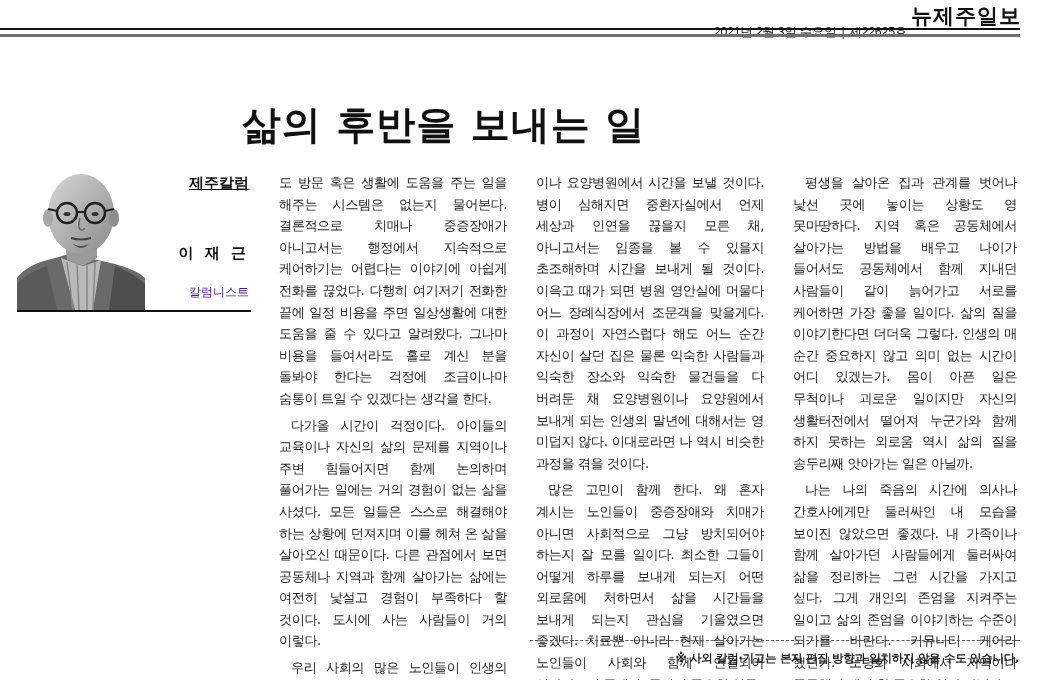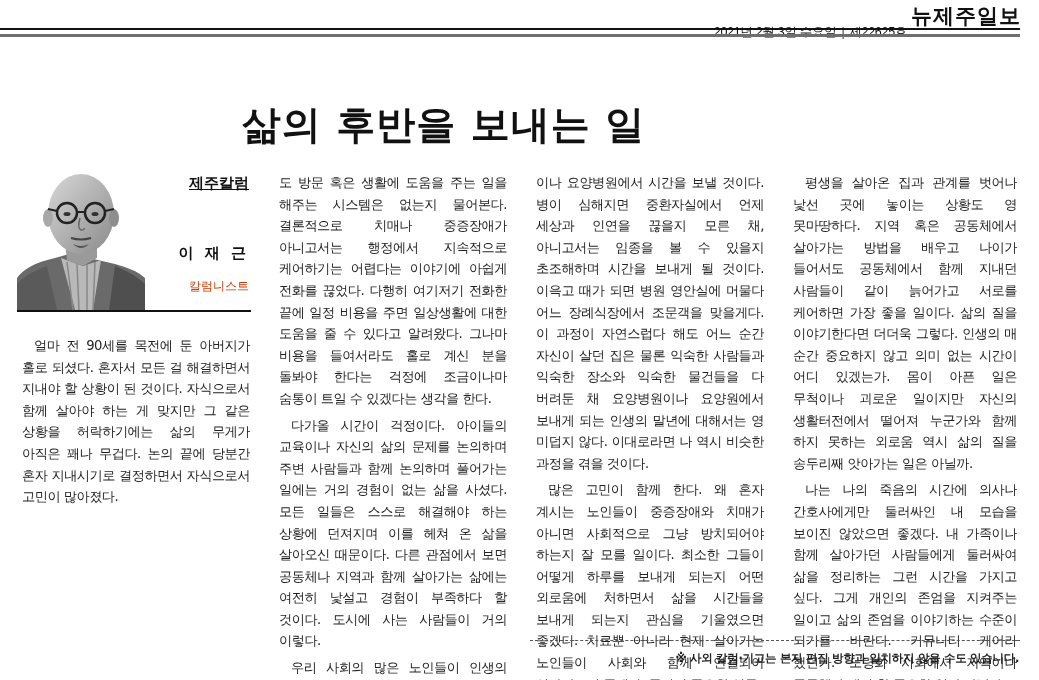--- a/index.html
+++ b/index.html
@@ -40,21 +40,21 @@
   }
   .byline-box .column-name {
     position: absolute; right: 2px; top: 8px; font-size: 15px; font-weight: bold; color: #111; text-decoration: underline;
   }
   .byline-box .author {
     position: absolute; right: 2px; top: 58px; font-size: 15px; font-weight: bold; color: #111;
     letter-spacing: 3px;
     margin-top: 20px;
   }
   .byline-box .author-title {
-    position: absolute; right: 2px; top: 112px; font-size: 12px; color: #c2410c;
+    position: absolute; right: 2px; top: 118px; font-size: 12px; color: #4c1d95;
   }
 
   .col {
     position: absolute; width: 238px;
     font-family: "DejaVu Sans", "Liberation Sans", sans-serif;
     font-size: 13.2px; line-height: 21.6px; color: #222;
     letter-spacing: -0.5px; text-align: justify; word-break: keep-all;
   }
   .col p { margin: 5px; text-indent: 0; }
   .col p.indent { text-indent: 12px; }
@@ -130,26 +130,25 @@
 
       <path d="M56 78 Q64 86 72 78 Q64 82 56 78" fill="#555"></path>
     </svg>
   </div>
   <div class="column-name">제주칼럼</div>
   <div class="author">이 재 근</div>
   <div class="author-title">칼럼니스트</div>
 </div>
 
 <div class="col col-1">
-  <p class="indent">얼마 전 90세를 목전에 둔 아버지가 홀로 되셨다. 혼자서 모든 걸 해결하면서 지내야 할 상황이 된 것이다. 자식으로서 함께 살아야 하는 게 맞지만 그 같은 상황을 허락하기에는 삶의 무게가 아직은 꽤나 무겁다. 논의 끝에 당분간 혼자 지내시기로 결정하면서 자식으로서 고민이 많아졌다.</p>
 </div>
 
 <div class="col col-2">
   <p>도 방문 혹은 생활에 도움을 주는 일을 해주는 시스템은 없는지 물어본다. 결론적으로 치매나 중증장애가 아니고서는 행정에서 지속적으로 케어하기는 어렵다는 이야기에 아쉽게 전화를 끊었다. 다행히 여기저기 전화한 끝에 일정 비용을 주면 일상생활에 대한 도움을 줄 수 있다고 알려왔다. 그나마 비용을 들여서라도 홀로 계신 분을 돌봐야 한다는 걱정에 조금이나마 숨통이 트일 수 있겠다는 생각을 한다.</p>
-  <p class="indent">다가올 시간이 걱정이다. 아이들의 교육이나 자신의 삶의 문제를 논의하며 주변 사람들과 함께 논의하며 풀어가는 일에는 거의 경험이 없는 삶을 사셨다. 모든 일들은 스스로 해결해야 하는 상황에 던져지며 이를 헤쳐 온 삶을 살아오신 때문이다. 다른 관점에서 보면 공동체나 지역과 함께 살아가는 삶에는 여전히 낯설고 경험이 부족하다 할 것이다. 도시에 사는 사람들이 거의 이렇다.</p>
+  <p class="indent">다가올 시간이 걱정이다. 아이들의 교육이나 자신의 삶의 문제를 지역이나 주변 힘들어지면 함께 논의하며 풀어가는 일에는 거의 경험이 없는 삶을 사셨다. 모든 일들은 스스로 해결해야 하는 상황에 던져지며 이를 헤쳐 온 삶을 살아오신 때문이다. 다른 관점에서 보면 공동체나 지역과 함께 살아가는 삶에는 여전히 낯설고 경험이 부족하다 할 것이다. 도시에 사는 사람들이 거의 이렇다.</p>
   <p class="indent">우리 사회의 많은 노인들이 인생의 후반을 기계적으로 마친다. 혼자 살기 힘들어지면 가족이나 집에서 벗어나 요양원</p>
 </div>
 
 <div class="col col-3">
   <p>이나 요양병원에서 시간을 보낼 것이다. 병이 심해지면 중환자실에서 언제 세상과 인연을 끊을지 모른 채, 아니고서는 임종을 볼 수 있을지 초조해하며 시간을 보내게 될 것이다. 이윽고 때가 되면 병원 영안실에 머물다 어느 장례식장에서 조문객을 맞을게다. 이 과정이 자연스럽다 해도 어느 순간 자신이 살던 집은 물론 익숙한 사람들과 익숙한 장소와 익숙한 물건들을 다 버려둔 채 요양병원이나 요양원에서 보내게 되는 인생의 말년에 대해서는 영 미덥지 않다. 이대로라면 나 역시 비슷한 과정을 겪을 것이다.</p>
   <p class="indent">많은 고민이 함께 한다. 왜 혼자 계시는 노인들이 중증장애와 치매가 아니면 사회적으로 그냥 방치되어야 하는지 잘 모를 일이다. 최소한 그들이 어떻게 하루를 보내게 되는지 어떤 외로움에 처하면서 삶을 시간들을 보내게 되는지 관심을 기울였으면 좋겠다. 치료뿐 아니라 현재 살아가는 노인들이 사회와 함께 연결되어 살아갔으면 좋겠다. 국가의 중요한 업무</p>
 </div>
 
 <div class="col col-4">
   <p class="indent">평생을 살아온 집과 관계를 벗어나 낯선 곳에 놓이는 상황도 영 못마땅하다. 지역 혹은 공동체에서 살아가는 방법을 배우고 나이가 들어서도 공동체에서 함께 지내던 사람들이 같이 늙어가고 서로를 케어하면 가장 좋을 일이다. 삶의 질을 이야기한다면 더더욱 그렇다. 인생의 매 순간 중요하지 않고 의미 없는 시간이 어디 있겠는가. 몸이 아픈 일은 무척이나 괴로운 일이지만 자신의 생활터전에서 떨어져 누군가와 함께 하지 못하는 외로움 역시 삶의 질을 송두리째 앗아가는 일은 아닐까.</p>

